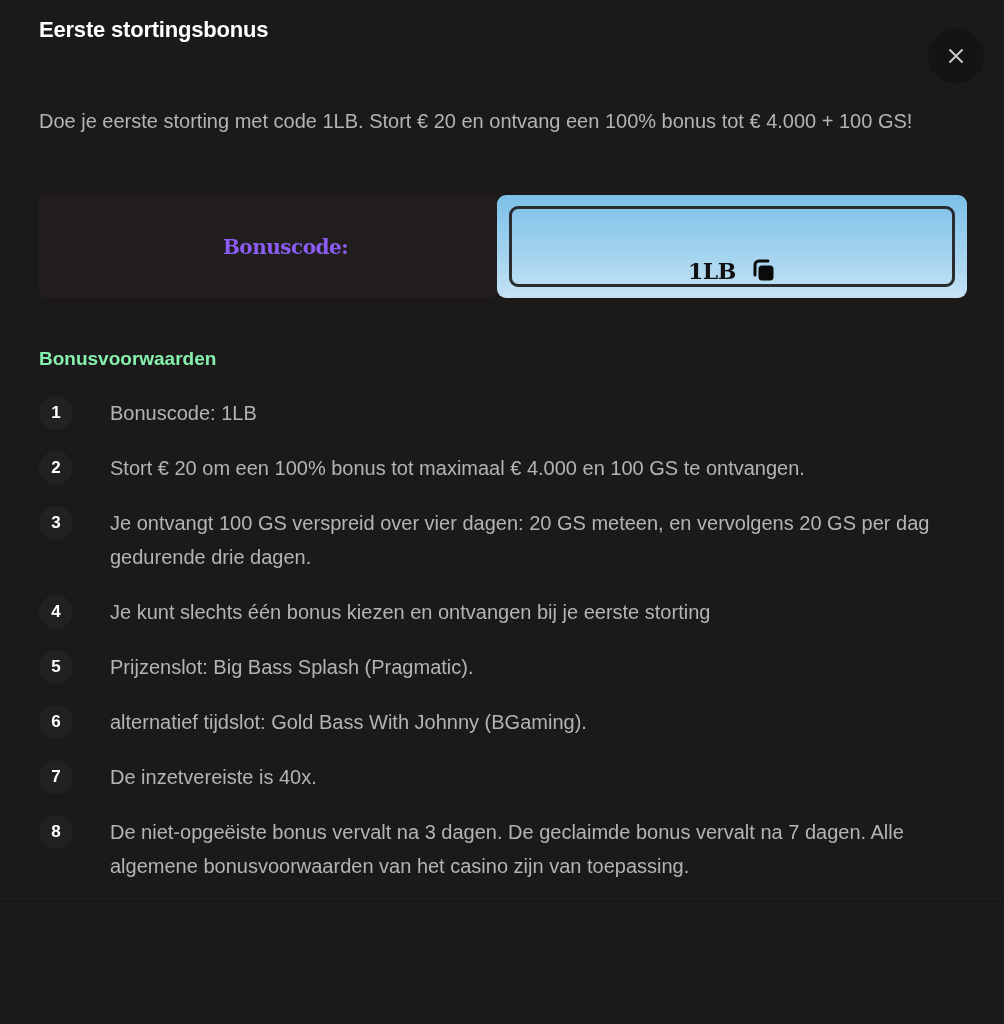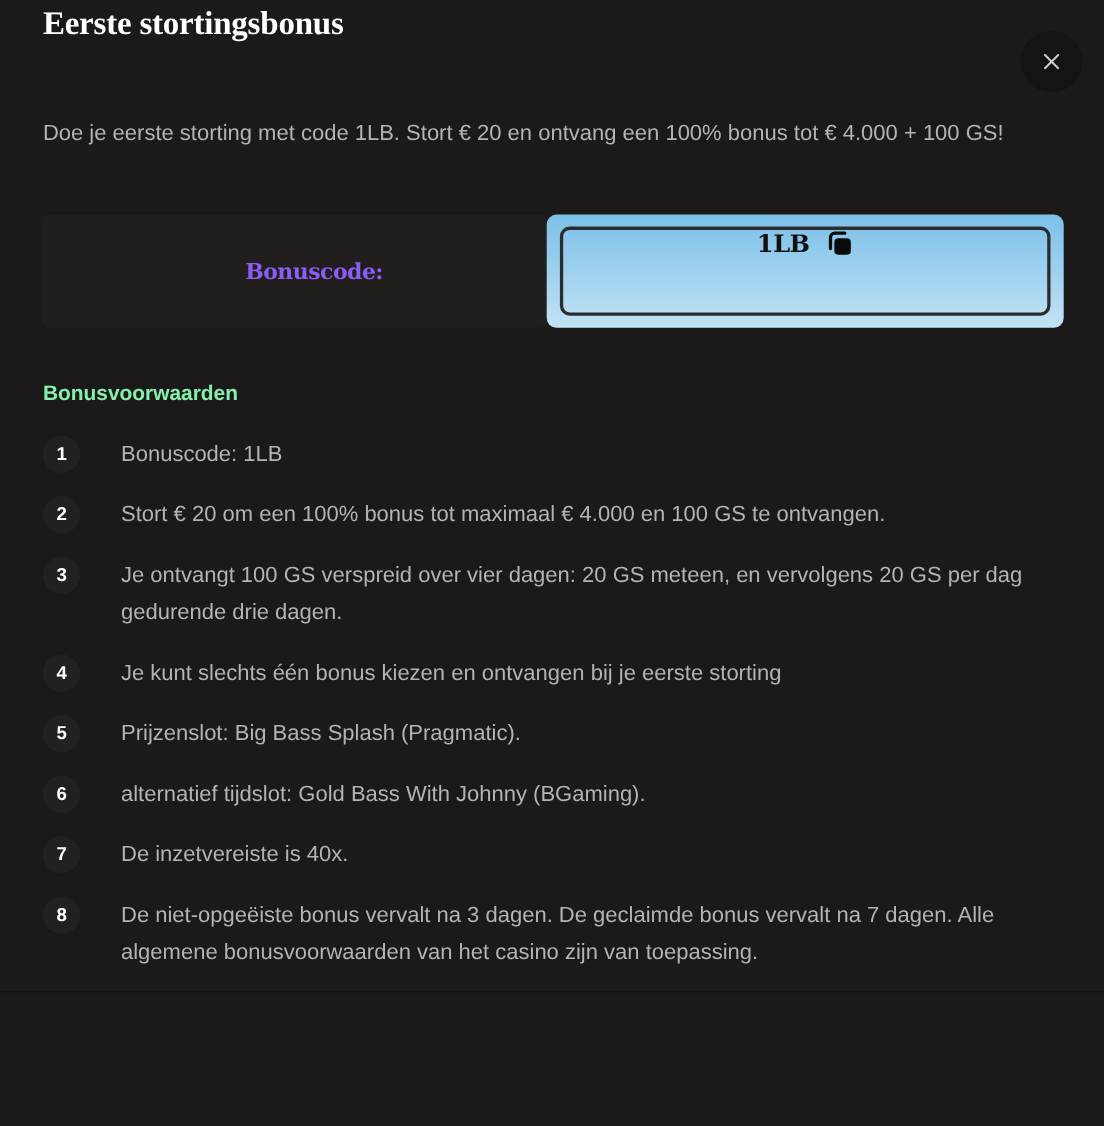--- a/index.html
+++ b/index.html
@@ -8,24 +8,23 @@
       background: #1b191a;
       overflow: hidden;
       font-family: "Liberation Sans", "DejaVu Sans", sans-serif;
     }
     .modal {
       position: relative;
       width: 1004px; height: 1024px;
       background: #1b191a;
     }
     .title {
-      position: absolute; left: 39px; top: 5px;
-      font-size: 30px; font-weight: 700; color: #ffffff;
+      position: absolute; left: 39px; top: 17px;
+      font-size: 22px; font-weight: 700; color: #ffffff;
       letter-spacing: -0.2px;
-      font-family: Liberation Serif, serif;
     }
     .close-btn {
       position: absolute; left: 928px; top: 28px;
       width: 56px; height: 56px; border-radius: 50%;
       background: #151314;
       display: flex; align-items: center; justify-content: center;
       cursor: pointer;
     }
     .close-btn svg { width: 14px; height: 14px; }
     .subtitle {
@@ -54,21 +53,21 @@
       position: absolute; left: 458px; top: 0;
       width: 470px; height: 103px;
       border-radius: 9px;
       background: linear-gradient(180deg, #7cc0e8 0%, #a5d4ef 60%, #c4e3f5 100%);
       padding: 11px 12px;
     }
     .code-value-inner {
       width: 100%; height: 100%;
       border: 3px solid #2a2c30;
       border-radius: 9px;
-      display: flex; align-items: flex-start; justify-content: center;
+      display: flex; align-items: flex-end; justify-content: center;
       gap: 14px;
       cursor: pointer;
     }
     .code-value {
       font-family: "DejaVu Serif", "Liberation Serif", serif;
       font-weight: 700; font-size: 22px; color: #111;
       letter-spacing: -0.5px;
     }
     .copy-icon { width: 26px; height: 26px; }
     .section-title {

